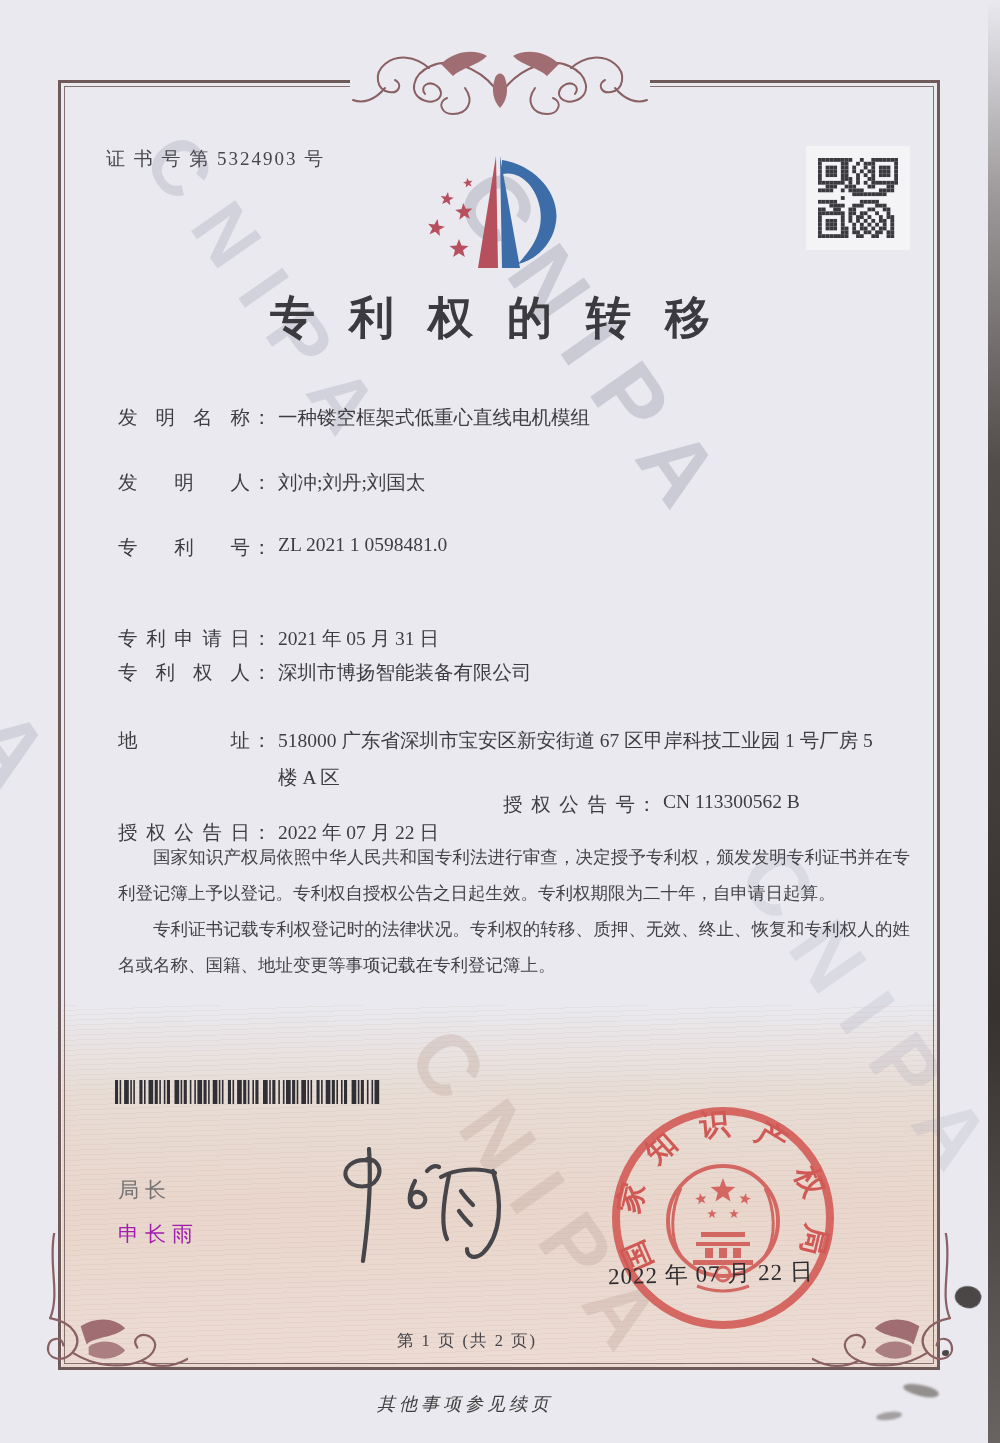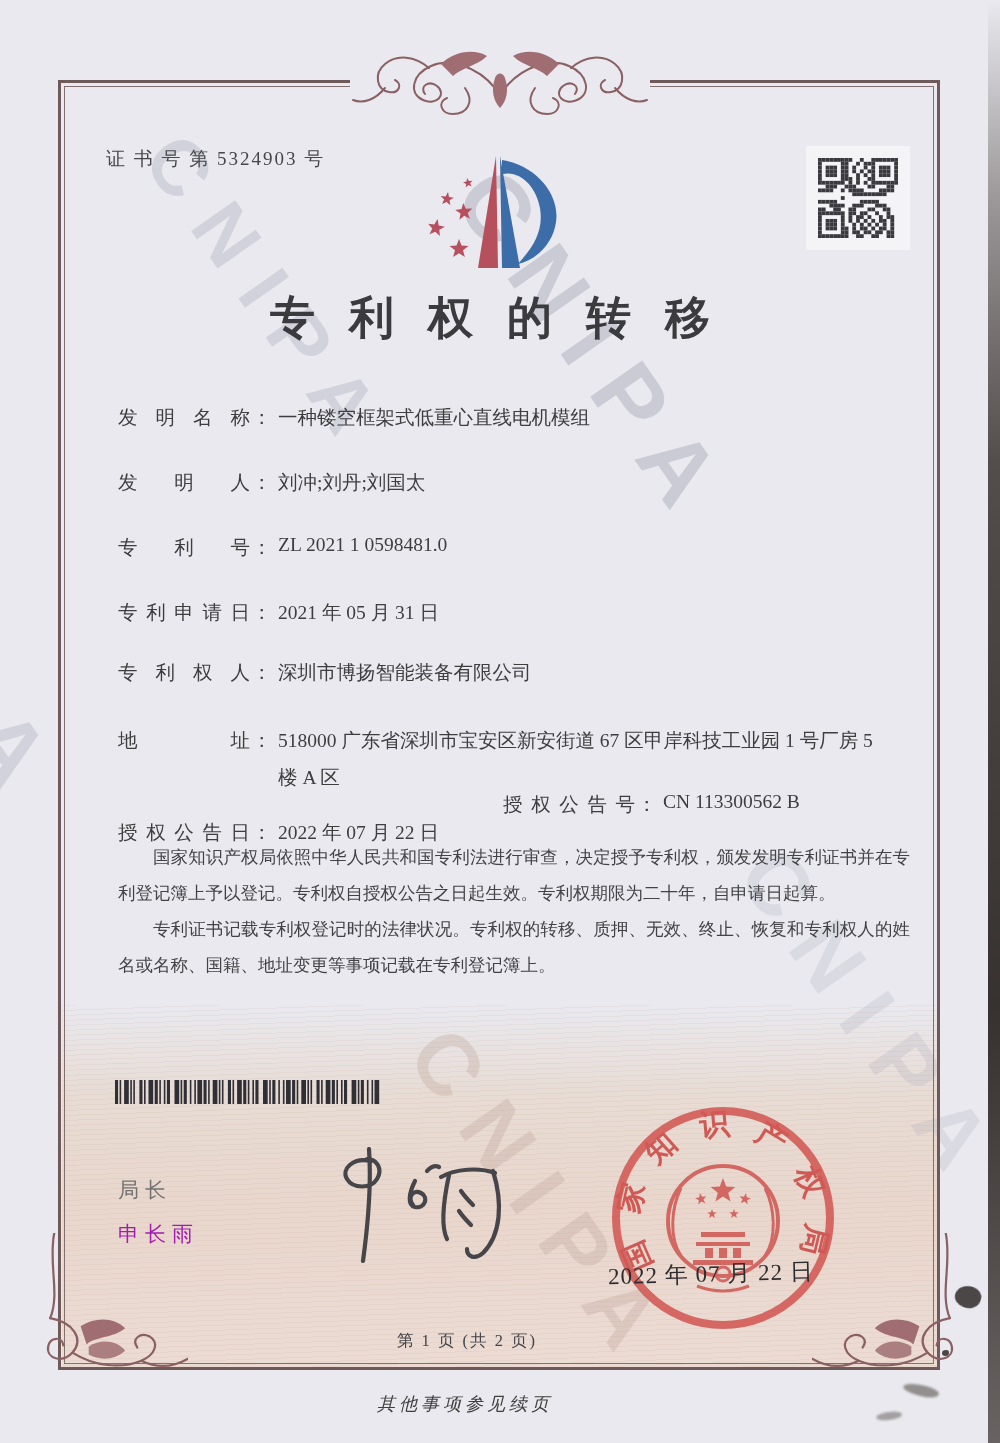--- a/index.html
+++ b/index.html
@@ -383,21 +383,21 @@
 
   <div class="row" style="top:404px">
     <span class="flabel">发明名称</span><span class="colon">：</span><span class="fvalue">一种镂空框架式低重心直线电机模组</span>
   </div>
   <div class="row" style="top:469px">
     <span class="flabel">发明人</span><span class="colon">：</span><span class="fvalue">刘冲;刘丹;刘国太</span>
   </div>
   <div class="row" style="top:534px">
     <span class="flabel">专利号</span><span class="colon">：</span><span class="fvalue">ZL 2021 1 0598481.0</span>
   </div>
-  <div class="row" style="top:599px">
+  <div class="row" style="top:625px">
     <span class="flabel">专利申请日</span><span class="colon">：</span><span class="fvalue">2021 年 05 月 31 日</span>
   </div>
   <div class="row" style="top:659px">
     <span class="flabel">专利权人</span><span class="colon">：</span><span class="fvalue">深圳市博扬智能装备有限公司</span>
   </div>
   <div class="row addr" style="top:722px">
     <span class="flabel">地址</span><span class="colon">：</span><span class="fvalue">518000 广东省深圳市宝安区新安街道 67 区甲岸科技工业园 1 号厂房 5 楼 A 区</span>
   </div>
   <div class="row" style="top:819px">
     <span class="flabel">授权公告日</span><span class="colon">：</span><span class="fvalue">2022 年 07 月 22 日</span>

